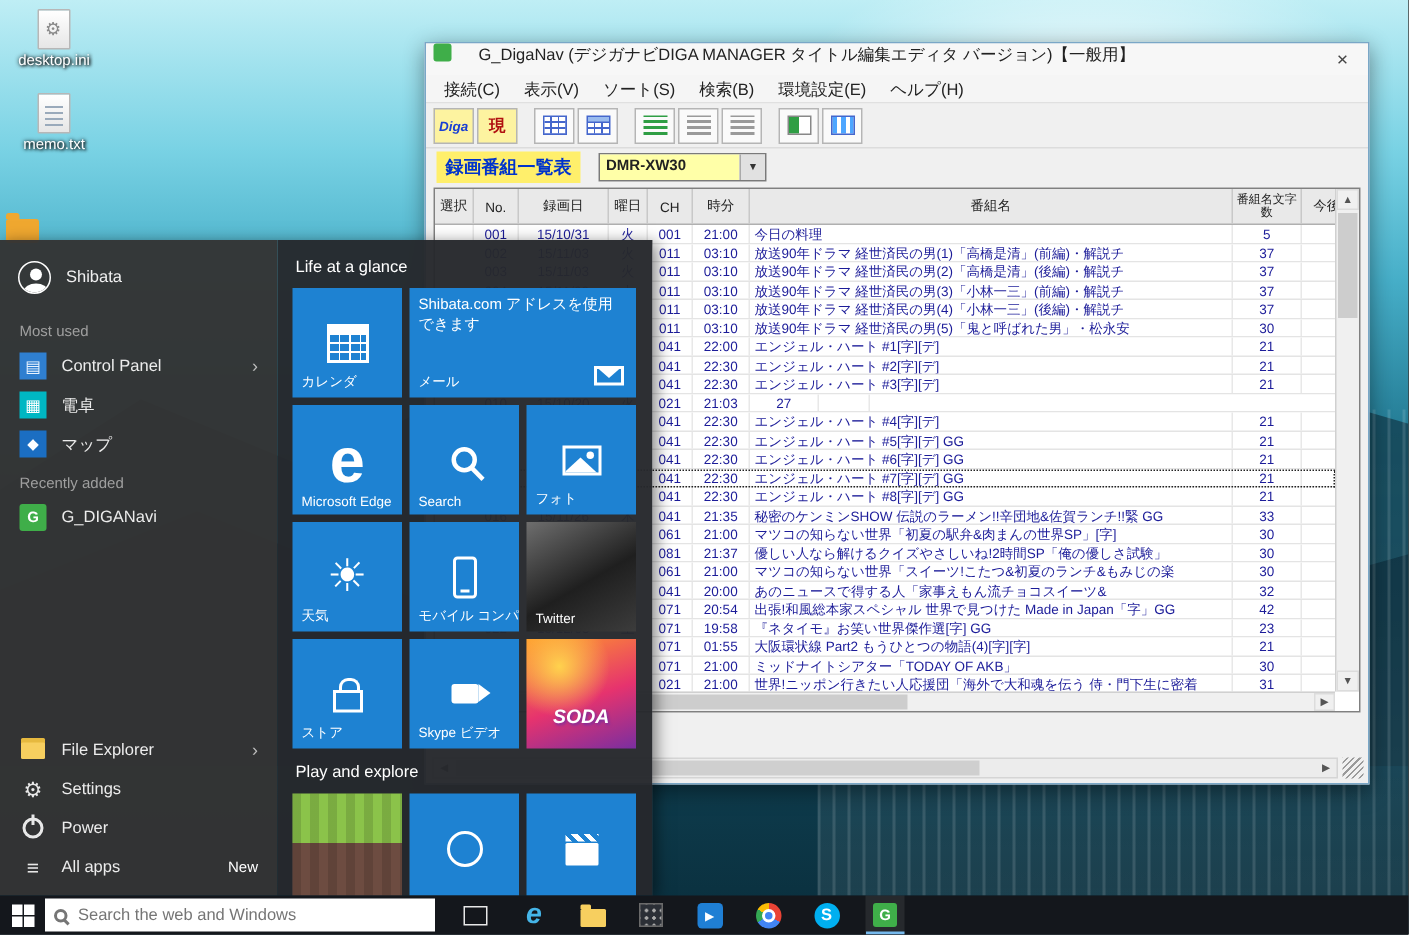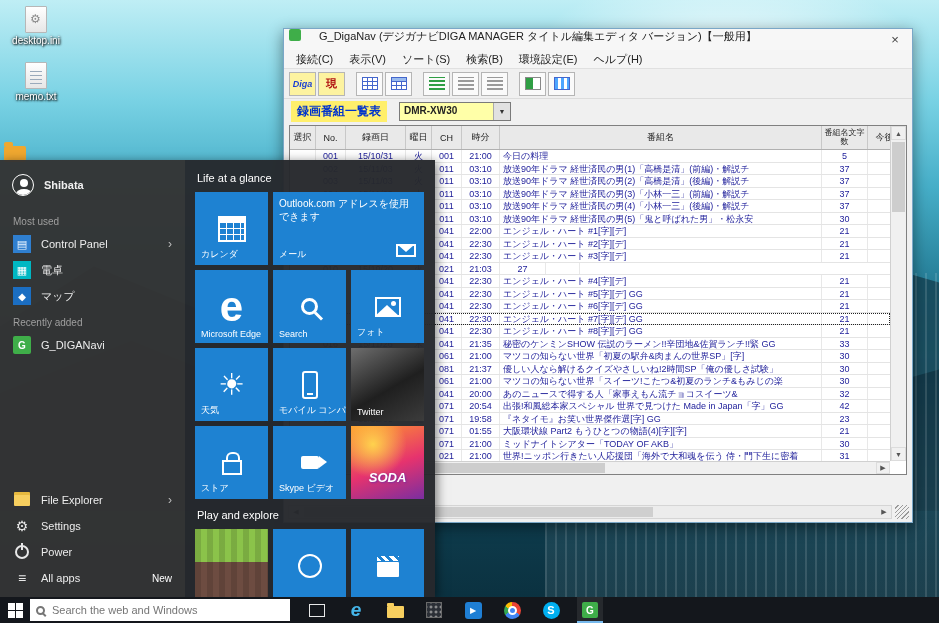--- a/index.html
+++ b/index.html
@@ -71,21 +71,21 @@
   .grid-hscroll .thumb{position:absolute;left:15px;top:1px;bottom:1px;width:300px;background:#cdcdcd;}
   .hscroll2{position:absolute;left:4px;right:20px;bottom:3px;height:14px;background:#ececec;border:1px solid #d5d5d5;}
   .hscroll2 .arr{position:absolute;top:0;bottom:0;width:14px;display:flex;align-items:center;justify-content:center;font-size:7px;color:#555;}
   .hscroll2 .arr.right{right:0;}
   .hscroll2 .thumb{position:absolute;left:15px;top:1px;bottom:1px;width:58%;background:#cfcfcf;}
   .grip{position:absolute;right:3px;bottom:3px;width:14px;height:14px;background:repeating-linear-gradient(135deg,transparent 0 2px,#9a9a9a 2px 3px);}
 
   
   .start-menu{position:absolute;left:0;top:160px;width:435px;height:437px;display:flex;z-index:50;box-shadow:2px 2px 10px rgba(0,0,0,.5);}
   .sm-left{width:185px;background:rgba(52,52,52,.97);display:flex;flex-direction:column;padding-top:10px;}
-  .sm-user{display:flex;align-items:center;gap:10px;padding:0 12px;height:30px;color:#f0f0f0;font-size:11px;margin-bottom:8px;font-weight:bold;}
+  .sm-user{display:flex;align-items:center;gap:10px;padding:0 12px;height:30px;color:#f0f0f0;font-size:11px;margin-bottom:8px;}
   .avatar{width:22px;height:22px;border:1px solid #fff;border-radius:50%;position:relative;overflow:hidden;flex:0 0 auto;}
   .avatar::before{content:"";position:absolute;top:4px;left:7px;width:8px;height:8px;border-radius:50%;background:#fff;}
   .avatar::after{content:"";position:absolute;top:14px;left:3px;width:16px;height:10px;border-radius:50% 50% 0 0;background:#fff;}
   .sm-sec{font-size:10px;color:#9f9f9f;padding:0 13px;margin:8px 0 4px;}
   .sm-item{display:flex;align-items:center;gap:10px;height:26px;padding:0 13px;color:#ececec;font-size:11px;}
   .sm-item .chev{margin-left:auto;color:#bdbdbd;font-size:12px;}
   .sm-item .badge{margin-left:auto;color:#fff;font-size:10px;}
   .ico{width:18px;height:18px;display:flex;align-items:center;justify-content:center;position:relative;flex:0 0 auto;}
   .ico-control-panel{background:#2f7fd0;}
   .ico-control-panel::before{content:"\25A4";color:#eaf4ff;font-size:11px;}
@@ -593,21 +593,21 @@
     <div class="sm-right">
       <div class="tiles-header">Life at a glance</div>
       <div class="tile-grid">
           <div class="tile">
             <div class="tile-iconwrap">
               <div class="ti ti-calendar"></div>
             </div>
             <div class="tile-label">カレンダ</div>
           </div>
           <div class="tile wide">
-            <div class="tile-text">Outlook.com アドレスを使用できます</div>
+            <div class="tile-text">Shibata.com アドレスを使用できます</div>
             <div class="tile-iconwrap">
               <div class="ti ti-mail-corner"></div>
             </div>
             <div class="tile-label">メール</div>
           </div>
           <div class="tile">
             <div class="tile-glyph">e</div>
             <div class="tile-label">Microsoft Edge</div>
           </div>
           <div class="tile">

